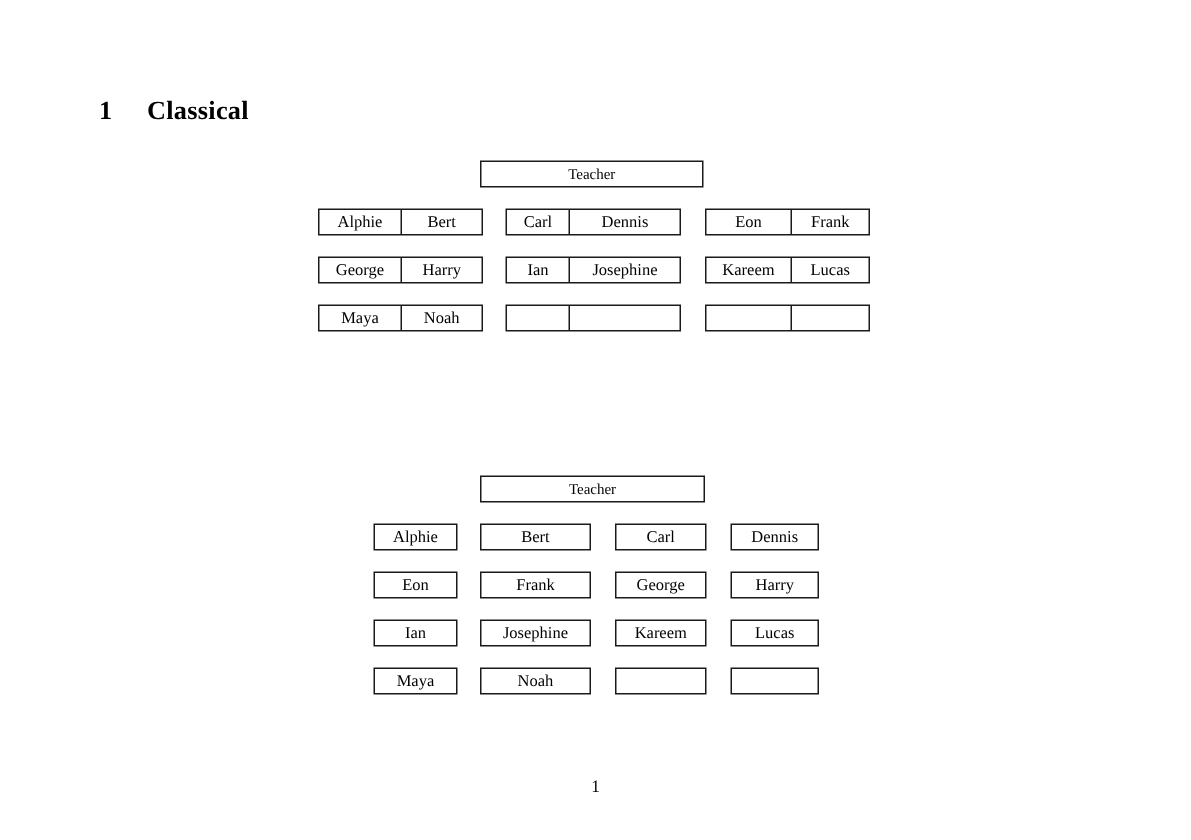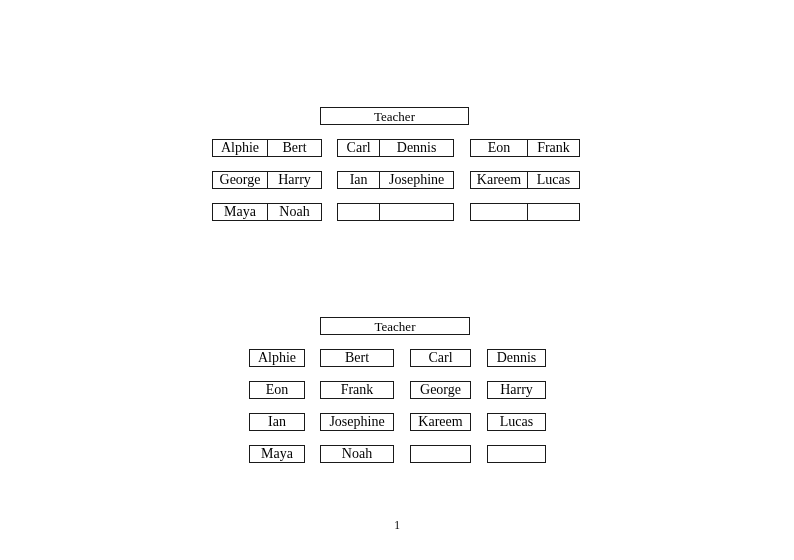--- a/index.html
+++ b/index.html
@@ -41,41 +41,41 @@
     position: absolute;
   }
   #diagram-classical   { left: 0px; top: 0px; }
   #diagram-distributed { left: 0px; top: 0px; }
 
   .teacher-box {
     position: absolute;
     box-sizing: border-box;
     border: 1px solid #1a1a1a;
     background: #ffffff;
-    font-size: 13px;
+    font-size: 10px;
     line-height: 18px;
     height: 18px;
     text-align: center;
     white-space: nowrap;
     overflow: hidden;
   }
 
   
   .group {
     position: absolute;
     box-sizing: border-box;
     border: 1px solid #1a1a1a;
     background: #ffffff;
     height: 18px;
     display: flex;
     overflow: hidden;
   }
   .group .cell {
     box-sizing: border-box;
-    font-size: 14px;
+    font-size: 11px;
     line-height: 16px;
     height: 100%;
     white-space: nowrap;
     overflow: hidden;
     display: flex;
     align-items: center;
     justify-content: center;
   }
   .group .cell + .cell {
     border-left: 1px solid #1a1a1a;
@@ -89,20 +89,23 @@
     top: 519px;
     text-align: center;
     font-size: 11.5px;
   }
 </style>
 </head>
 <body>
 
 <div class="page">
 
+  <div class="section-heading" id="heading-classical">
+    <span class="sec-num">1</span><span>Classical</span>
+  </div>
 
   <div class="diagram" id="diagram-classical">
 
     <div class="teacher-box" style="left:320px; top:107px; width:149px;">Teacher</div>
 
     <div class="group" style="left:212px; top:139px; width:110px;">
       <div class="cell" style="width:55px;">Alphie</div>
       <div class="cell" style="width:55px;">Bert</div>
     </div>
     <div class="group" style="left:212px; top:171px; width:110px;">

